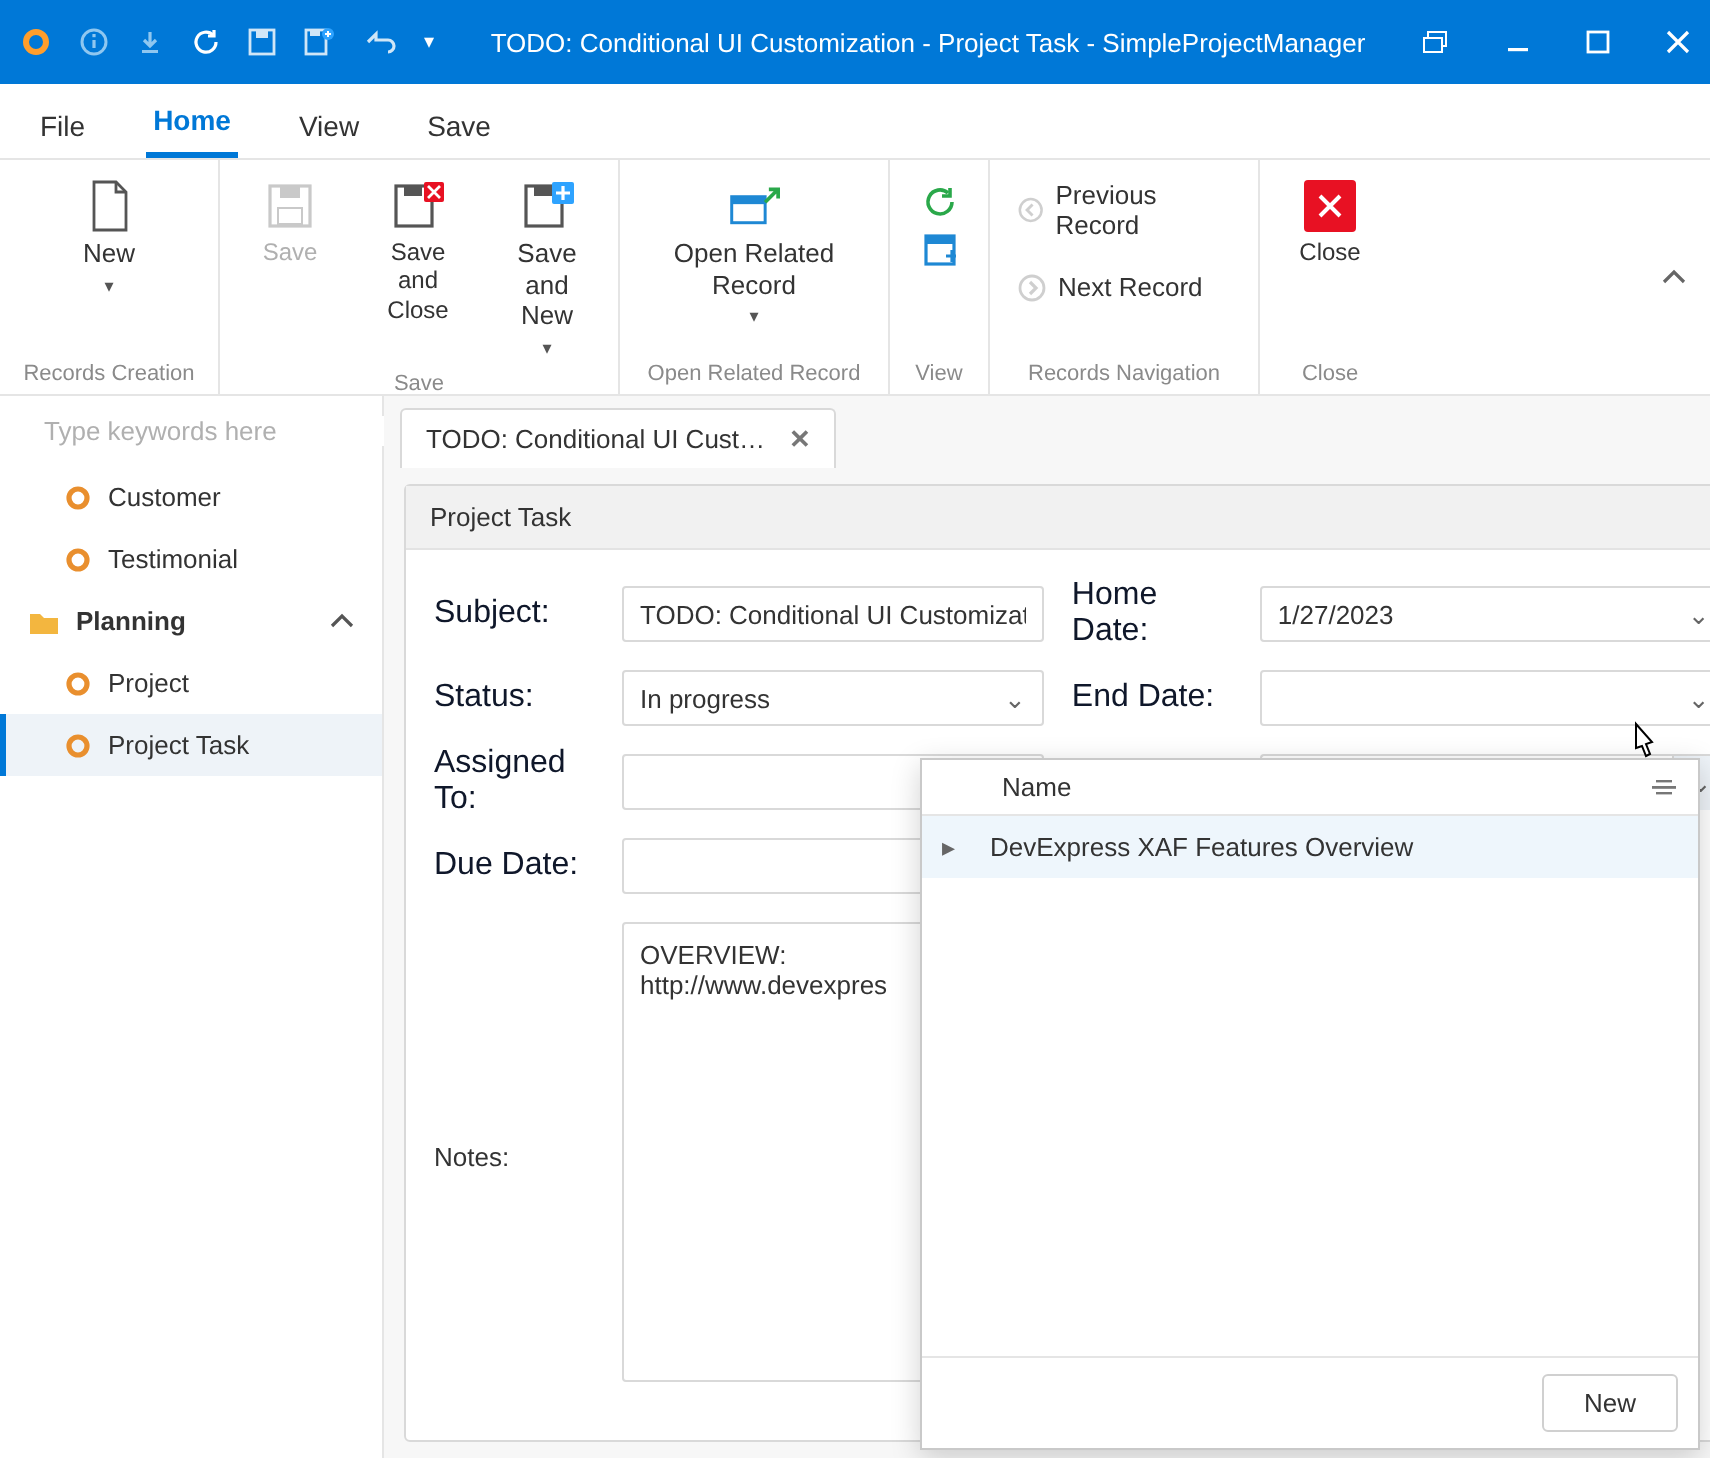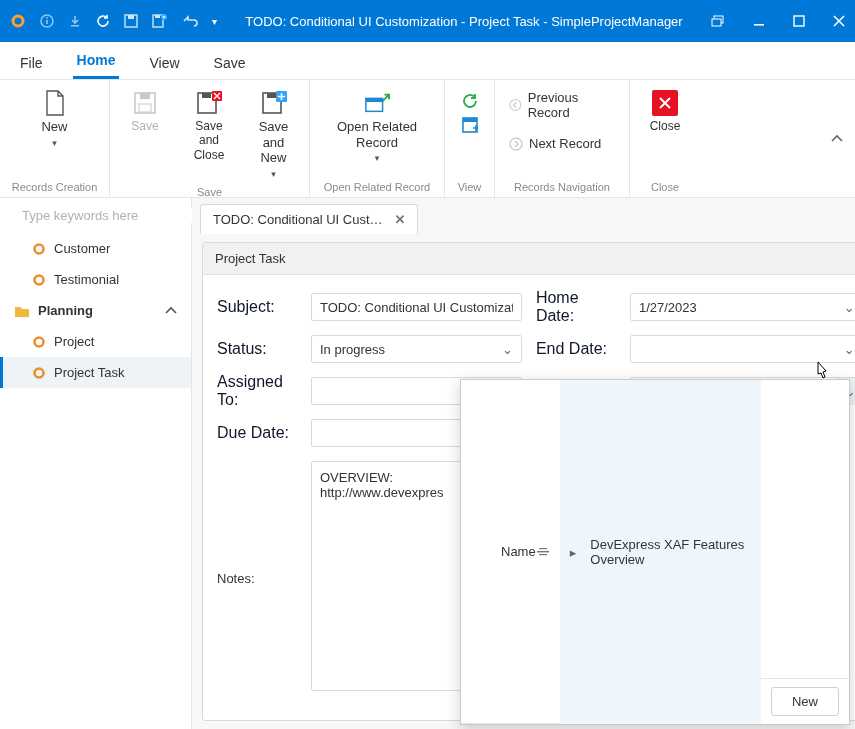--- a/index.html
+++ b/index.html
@@ -49,21 +49,21 @@
 .card{margin:8px 10px;border:1px solid #d9d9d9;border-radius:3px;background:#fff;flex:1;position:relative}
 .cardhead{background:#f1f1f1;border-bottom:1px solid #e3e3e3;padding:8px 12px;font-size:13px}
 .form{padding:14px 14px;display:grid;grid-template-columns:80px 1fr 80px 1fr;gap:10px 14px;align-items:center}
 .form label{font-size:16px;color:#0f172a}
 .inpt{border:1px solid #d9d9d9;border-radius:2px;height:28px;display:flex;align-items:center;padding:0 8px;background:#fff;position:relative}
 .inpt input{border:none;outline:none;flex:1;font-size:13px;background:transparent}
 .inpt .dd{color:#666;cursor:pointer;padding-left:6px}
 .notesrow{display:grid;grid-template-columns:80px 1fr;gap:14px;padding:0 14px 14px;align-items:flex-start}
 .notes{border:1px solid #d9d9d9;border-radius:2px;height:230px;padding:8px;background:#fff;overflow:auto}
 .clearx{color:#666;cursor:pointer;padding:0 6px 0 4px;font-weight:bold}
-.popup{position:absolute;left:460px;top:379px;width:390px;height:346px;background:#fff;border:1px solid #c9c9c9;box-shadow:0 4px 14px rgba(0,0,0,.18);z-index:50;display:flex;flex-direction:row}
+.popup{position:absolute;left:460px;top:379px;width:390px;height:346px;background:#fff;border:1px solid #c9c9c9;box-shadow:0 4px 14px rgba(0,0,0,.18);z-index:50;display:flex;flex-direction:column}
 .popup .phead{display:flex;align-items:center;padding:6px 10px;border-bottom:1px solid #e5e5e5;color:#555}
 .popup .phead .col{margin-left:20px}
 .popup .phead .cfg{margin-left:auto;cursor:pointer}
 .popup .prow{display:flex;align-items:center;padding:8px 10px;background:#eef6fc;cursor:pointer}
 .popup .prow .tri{width:14px;color:#666;margin-right:10px}
 .popup .pfoot{margin-top:auto;border-top:1px solid #e5e5e5;padding:8px 10px;display:flex;justify-content:flex-end}
 .popup .pfoot button{border:1px solid #d0d0d0;background:#fff;border-radius:3px;padding:6px 20px;cursor:pointer}
 .cursor{position:absolute;left:812px;top:360px;z-index:60;pointer-events:none}
 svg{display:block}
 </style>

